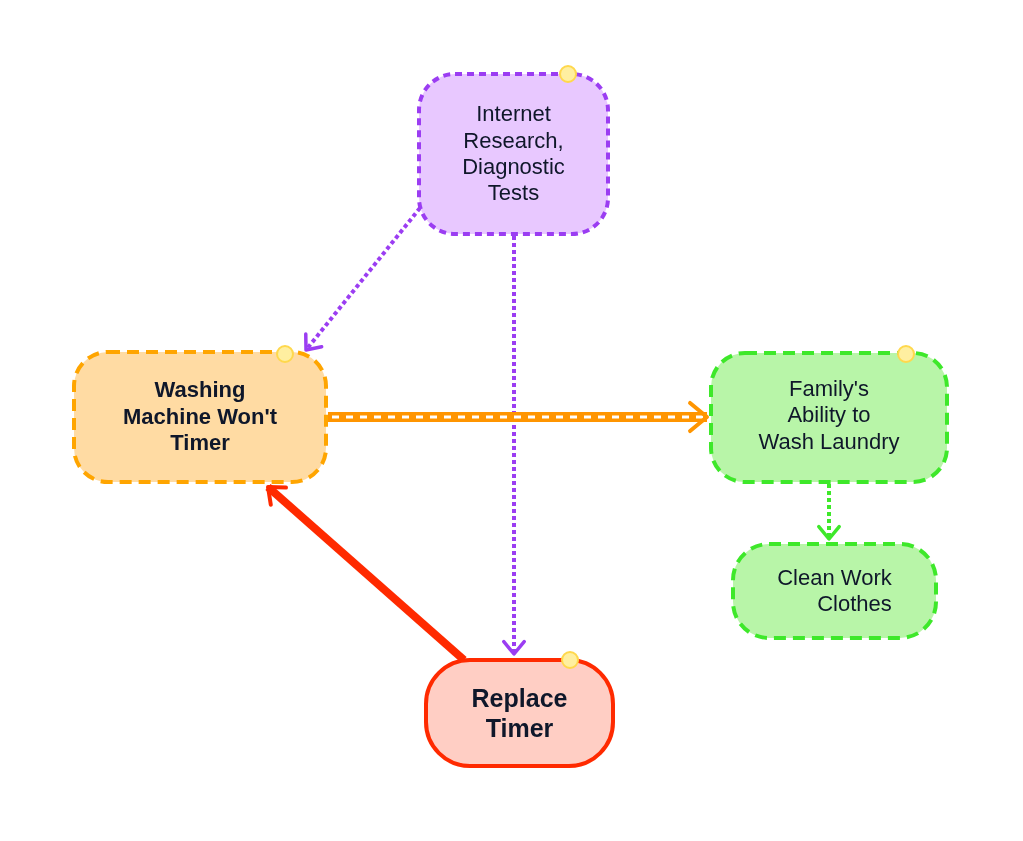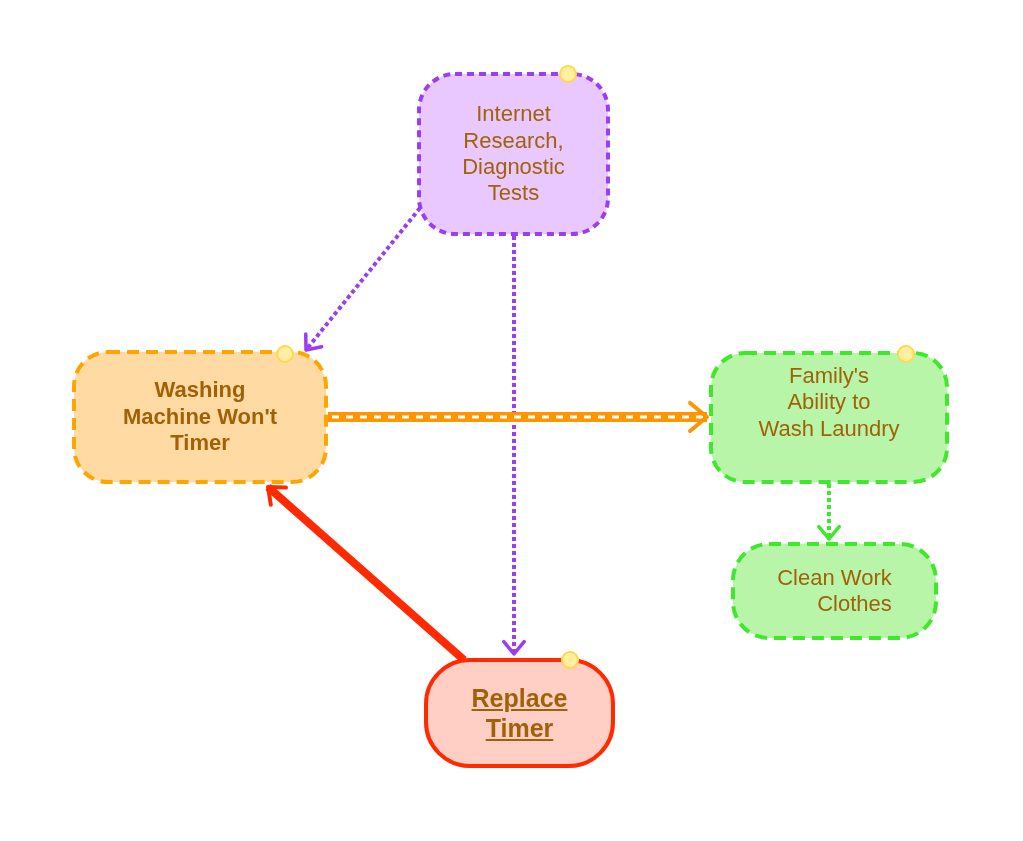--- a/index.html
+++ b/index.html
@@ -3,21 +3,21 @@
   <meta charset="utf-8">
   <style>
     html, body { margin: 0; padding: 0; background: #ffffff; }
     body { width: 1023px; height: 841px; position: relative; overflow: hidden; }
     #canvas { position: absolute; left: 0; top: 0; }
     .node-text {
       position: absolute;
       display: flex; align-items: center; justify-content: center;
       text-align: center;
       font-family: "Liberation Sans", sans-serif;
-      color: #a16207;
+      color: #0f172a;
       line-height: 1.2;
       pointer-events: none;
     }
     .node-text span { display: block; white-space: pre-line; }
     .bold { font-weight: bold; }
   </style>
 </head>
 <body>
 
 <svg id="canvas" width="1023" height="841">
@@ -52,26 +52,26 @@
       <span>Internet
 Research,
 Diagnostic
 Tests</span>
     </div>
   <div class="node-text bold" id="label-problem" style="left: 74px; top: 352px; width: 252px; height: 130px; font-size: 22px;">
       <span>Washing
 Machine Won't
 Timer</span>
     </div>
-  <div class="node-text" id="label-ability" style="left: 711px; top: 338px; width: 236px; height: 129px; font-size: 22px;">
+  <div class="node-text" id="label-ability" style="left: 711px; top: 351px; width: 236px; height: 129px; font-size: 22px;">
       <span>Family's
 Ability to
 Wash Laundry</span>
     </div>
   <div class="node-text" id="label-clothes" style="left: 733px; top: 544px; width: 203px; height: 94px; font-size: 22px; text-align: right;">
       <span>Clean Work
 Clothes</span>
     </div>
-  <div class="node-text bold" id="label-solution" style="left: 426px; top: 660px; width: 187px; height: 106px; font-size: 25px; text-decoration: underline;">
+  <div class="node-text bold" id="label-solution" style="left: 426px; top: 660px; width: 187px; height: 106px; font-size: 25px;">
       <span>Replace
 Timer</span>
     </div>
 </div>
 
 </body></html>

